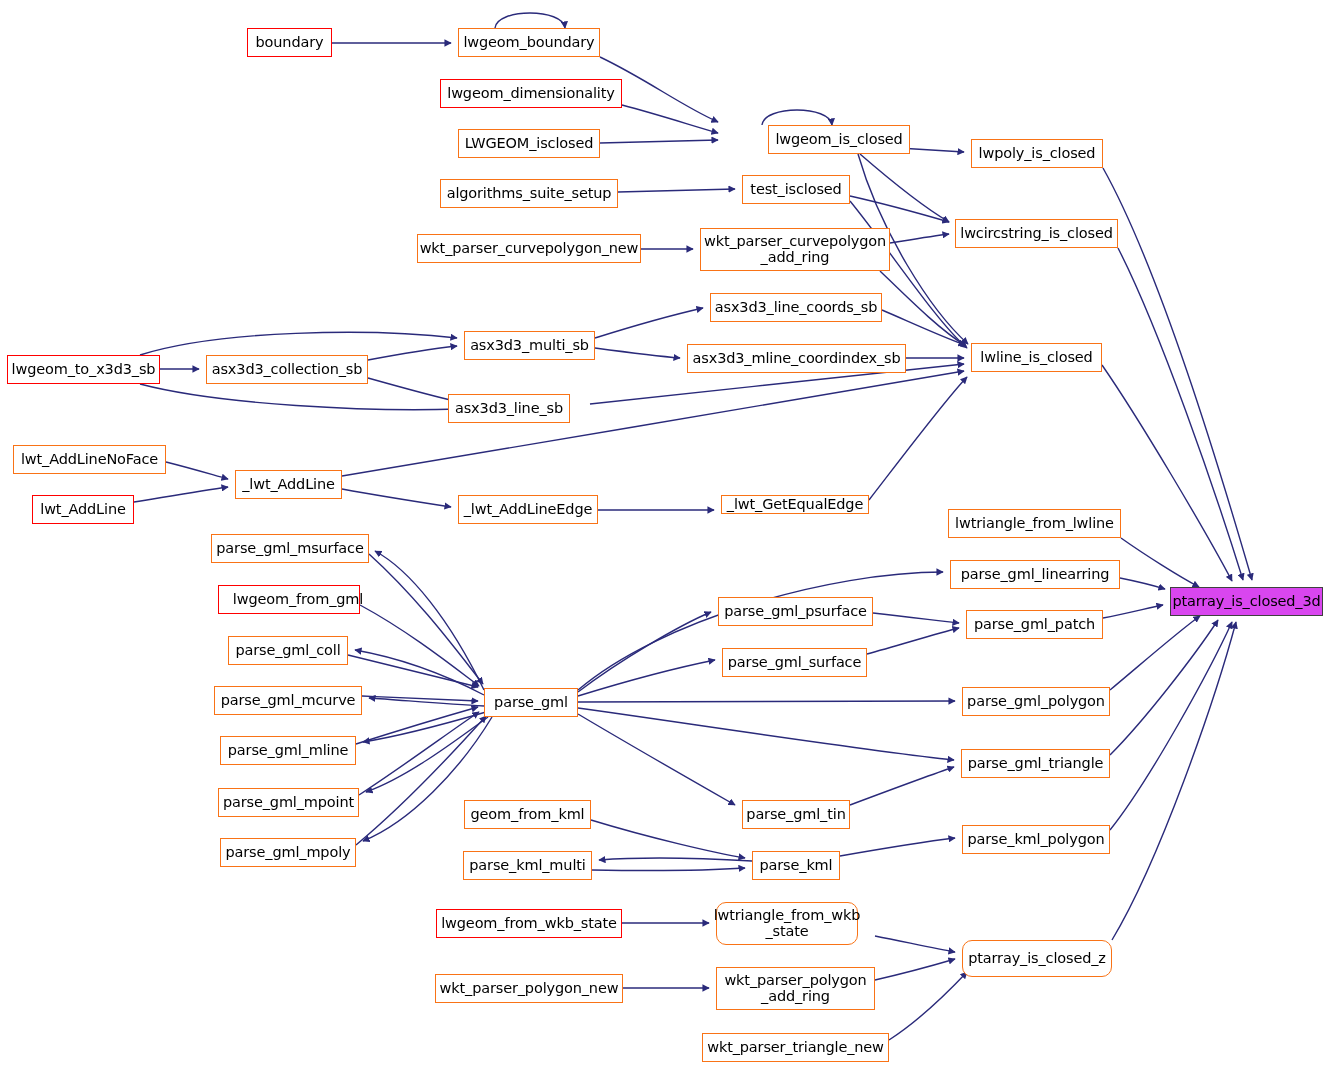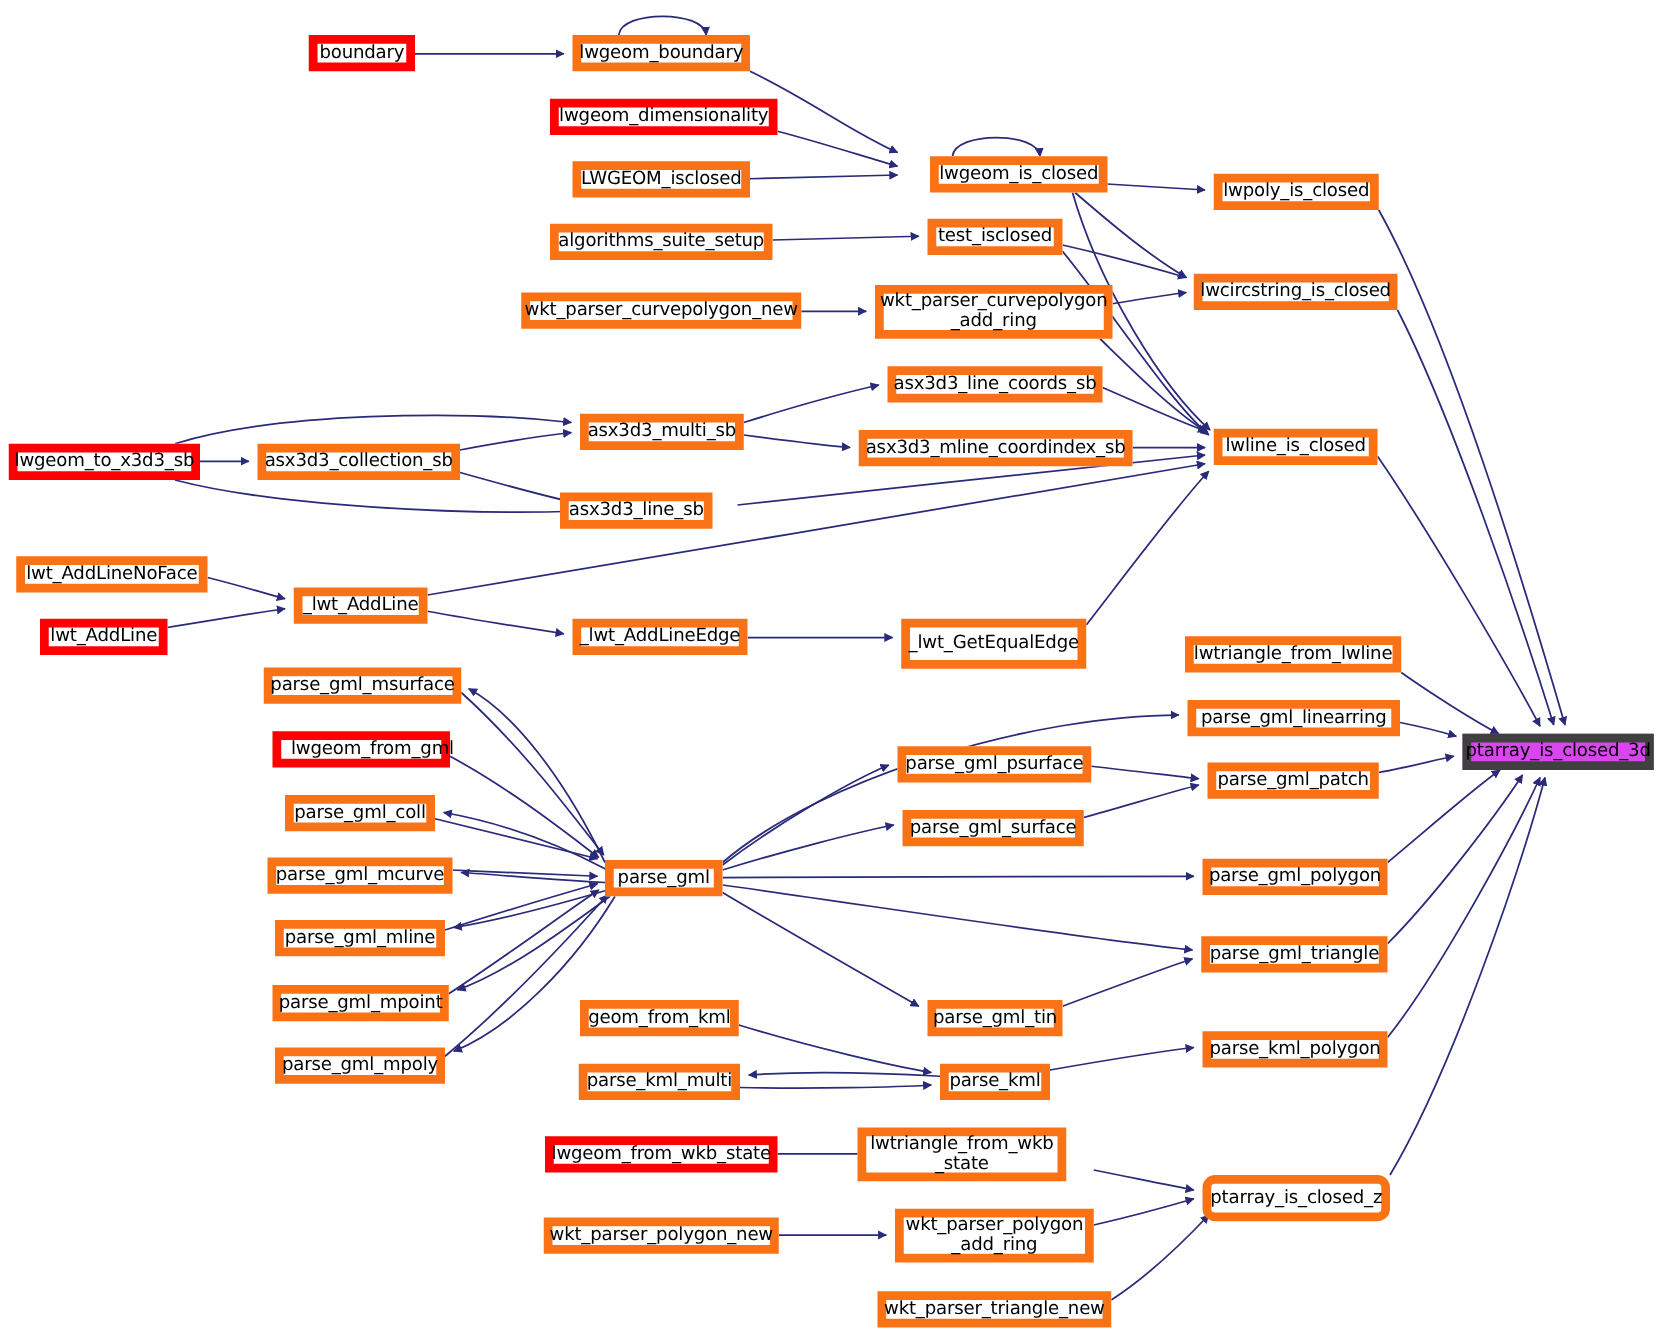--- a/index.html
+++ b/index.html
@@ -24,21 +24,21 @@
     pointer-events: none;
   }
   .node {
     position: absolute;
     box-sizing: border-box;
     display: flex;
     align-items: center;
     justify-content: center;
     text-align: center;
     background: #ffffff;
-    border: 7px solid #f97316;
+    border: 1px solid #f97316;
     color: #000000;
     font-size: 14.5px;
     line-height: 1.08;
     white-space: pre-line;
     letter-spacing: -0.15px;
   }
   .node.red {
     border-color: #ff0000;
   }
   .node.filled {
@@ -129,40 +129,40 @@
         <path d="M875,980 C910,972 938,964 955,959" fill="none" stroke="#2a2a7a" stroke-width="1.4" marker-end="url(#arrow)"></path>
         <path d="M889,1040 C920,1020 950,990 967,972" fill="none" stroke="#2a2a7a" stroke-width="1.4" marker-end="url(#arrow)"></path>
         <path d="M1112,940 C1160,860 1215,700 1236,622" fill="none" stroke="#2a2a7a" stroke-width="1.4" marker-end="url(#arrow)"></path>
       </g>
   </svg>
   <div id="node-layer">
       <div class="node red" style="left: 247px; top: 28px; width: 85px; height: 29px;">boundary</div>
       <div class="node" style="left: 458px; top: 28px; width: 142px; height: 29px;">lwgeom_boundary</div>
       <div class="node red" style="left: 440px; top: 79px; width: 182px; height: 29px;">lwgeom_dimensionality</div>
       <div class="node" style="left: 458px; top: 129px; width: 142px; height: 29px;">LWGEOM_isclosed</div>
-      <div class="node" style="left: 744px; top: 125px; width: 142px; height: 29px;">lwgeom_is_closed</div>
+      <div class="node" style="left: 768px; top: 125px; width: 142px; height: 29px;">lwgeom_is_closed</div>
       <div class="node" style="left: 971px; top: 139px; width: 132px; height: 29px;">lwpoly_is_closed</div>
       <div class="node" style="left: 440px; top: 179px; width: 178px; height: 29px;">algorithms_suite_setup</div>
       <div class="node" style="left: 742px; top: 175px; width: 108px; height: 29px;">test_isclosed</div>
       <div class="node" style="left: 955px; top: 219px; width: 163px; height: 29px;">lwcircstring_is_closed</div>
       <div class="node" style="left: 417px; top: 234px; width: 224px; height: 29px;">wkt_parser_curvepolygon_new</div>
       <div class="node" style="left: 700px; top: 228px; width: 190px; height: 43px;">wkt_parser_curvepolygon
 _add_ring</div>
       <div class="node" style="left: 710px; top: 293px; width: 172px; height: 29px;">asx3d3_line_coords_sb</div>
       <div class="node red" style="left: 7px; top: 355px; width: 153px; height: 29px;">lwgeom_to_x3d3_sb</div>
       <div class="node" style="left: 206px; top: 355px; width: 162px; height: 29px;">asx3d3_collection_sb</div>
       <div class="node" style="left: 464px; top: 331px; width: 131px; height: 29px;">asx3d3_multi_sb</div>
       <div class="node" style="left: 687px; top: 344px; width: 219px; height: 29px;">asx3d3_mline_coordindex_sb</div>
       <div class="node" style="left: 971px; top: 343px; width: 131px; height: 29px;">lwline_is_closed</div>
       <div class="node" style="left: 448px; top: 394px; width: 122px; height: 29px;">asx3d3_line_sb</div>
       <div class="node" style="left: 13px; top: 445px; width: 153px; height: 29px;">lwt_AddLineNoFace</div>
       <div class="node" style="left: 235px; top: 470px; width: 107px; height: 29px;">_lwt_AddLine</div>
       <div class="node red" style="left: 32px; top: 495px; width: 102px; height: 29px;">lwt_AddLine</div>
       <div class="node" style="left: 458px; top: 495px; width: 140px; height: 29px;">_lwt_AddLineEdge</div>
-      <div class="node" style="left: 721px; top: 495px; width: 148px; height: 40px;">_lwt_GetEqualEdge</div>
+      <div class="node" style="left: 721px; top: 495px; width: 148px; height: 19px;">_lwt_GetEqualEdge</div>
       <div class="node" style="left: 948px; top: 509px; width: 173px; height: 29px;">lwtriangle_from_lwline</div>
       <div class="node" style="left: 211px; top: 534px; width: 158px; height: 29px;">parse_gml_msurface</div>
       <div class="node" style="left: 950px; top: 560px; width: 170px; height: 29px;">parse_gml_linearring</div>
       <div class="node filled" style="left: 1170px; top: 587px; width: 153px; height: 29px;">ptarray_is_closed_3d</div>
       <div class="node red" style="left: 218px; top: 585px; width: 142px; height: 29px; padding-left: 18px;">lwgeom_from_gml</div>
       <div class="node" style="left: 718px; top: 597px; width: 155px; height: 29px;">parse_gml_psurface</div>
       <div class="node" style="left: 966px; top: 610px; width: 137px; height: 29px;">parse_gml_patch</div>
       <div class="node" style="left: 228px; top: 636px; width: 120px; height: 29px;">parse_gml_coll</div>
       <div class="node" style="left: 722px; top: 648px; width: 145px; height: 29px;">parse_gml_surface</div>
       <div class="node" style="left: 214px; top: 686px; width: 148px; height: 29px;">parse_gml_mcurve</div>
@@ -171,21 +171,21 @@
       <div class="node" style="left: 220px; top: 736px; width: 136px; height: 29px;">parse_gml_mline</div>
       <div class="node" style="left: 961px; top: 749px; width: 149px; height: 29px;">parse_gml_triangle</div>
       <div class="node" style="left: 218px; top: 788px; width: 141px; height: 29px;">parse_gml_mpoint</div>
       <div class="node" style="left: 464px; top: 800px; width: 127px; height: 29px;">geom_from_kml</div>
       <div class="node" style="left: 742px; top: 800px; width: 108px; height: 29px;">parse_gml_tin</div>
       <div class="node" style="left: 962px; top: 825px; width: 148px; height: 29px;">parse_kml_polygon</div>
       <div class="node" style="left: 220px; top: 838px; width: 136px; height: 29px;">parse_gml_mpoly</div>
       <div class="node" style="left: 463px; top: 851px; width: 129px; height: 29px;">parse_kml_multi</div>
       <div class="node" style="left: 752px; top: 851px; width: 88px; height: 29px;">parse_kml</div>
       <div class="node red" style="left: 436px; top: 909px; width: 186px; height: 29px;">lwgeom_from_wkb_state</div>
-      <div class="node" style="left: 686px; top: 902px; width: 167px; height: 43px;">lwtriangle_from_wkb
+      <div class="node" style="left: 716px; top: 902px; width: 142px; height: 43px; border-radius: 10px;">lwtriangle_from_wkb
 _state</div>
       <div class="node" style="left: 962px; top: 940px; width: 150px; height: 37px; border-radius: 10px;">ptarray_is_closed_z</div>
       <div class="node" style="left: 435px; top: 974px; width: 188px; height: 29px;">wkt_parser_polygon_new</div>
       <div class="node" style="left: 716px; top: 967px; width: 159px; height: 43px;">wkt_parser_polygon
 _add_ring</div>
       <div class="node" style="left: 702px; top: 1033px; width: 187px; height: 29px;">wkt_parser_triangle_new</div>
     </div>
 </div>
 
 </body></html>

